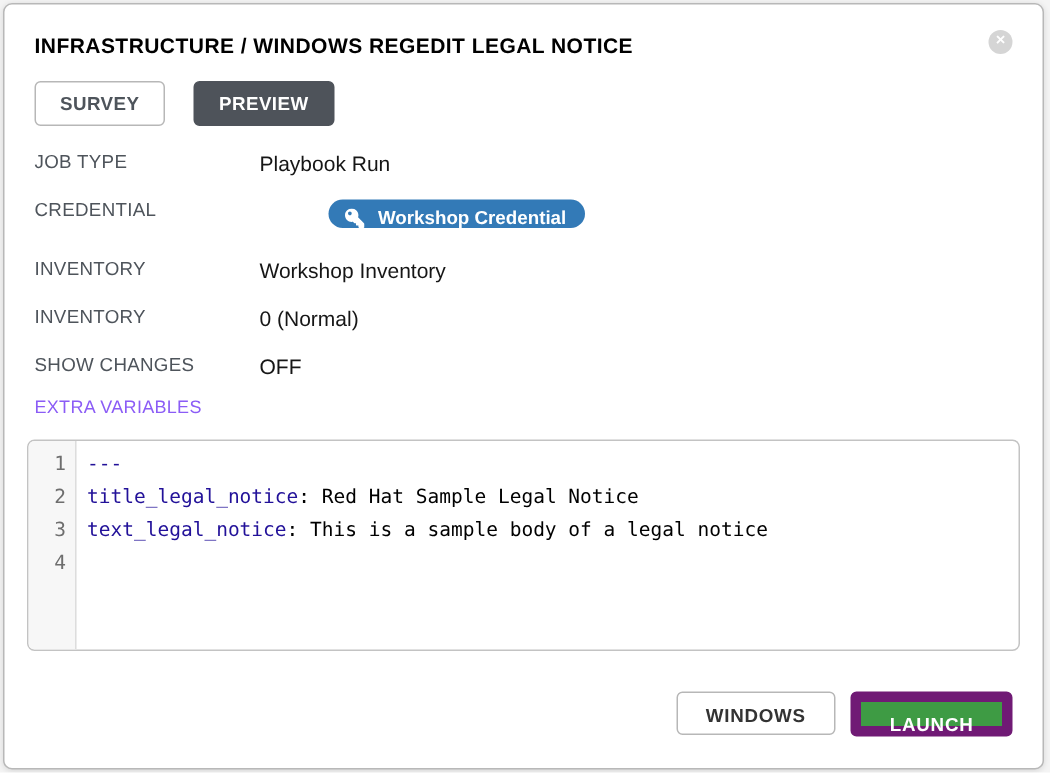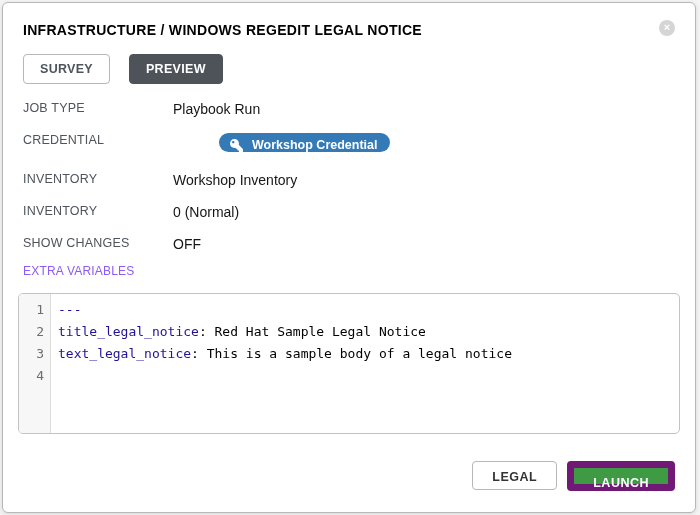--- a/index.html
+++ b/index.html
@@ -232,17 +232,17 @@
     </div>
     <div class="editor-code">
       <div class="code-line"><span class="code-key">---</span><span class="code-rest"></span></div>
       <div class="code-line"><span class="code-key">title_legal_notice</span><span class="code-rest">: Red Hat Sample Legal Notice</span></div>
       <div class="code-line"><span class="code-key">text_legal_notice</span><span class="code-rest">: This is a sample body of a legal notice</span></div>
       <div class="code-line"><span class="code-key"></span><span class="code-rest"></span></div>
     </div>
   </div>
 
   <div class="modal-footer">
-    <button class="btn btn-cancel">LEGAL</button>
+    <button class="btn btn-cancel">WINDOWS</button>
     <button class="btn btn-launch">LAUNCH</button>
   </div>
 
 </div>
 
 </body></html>

